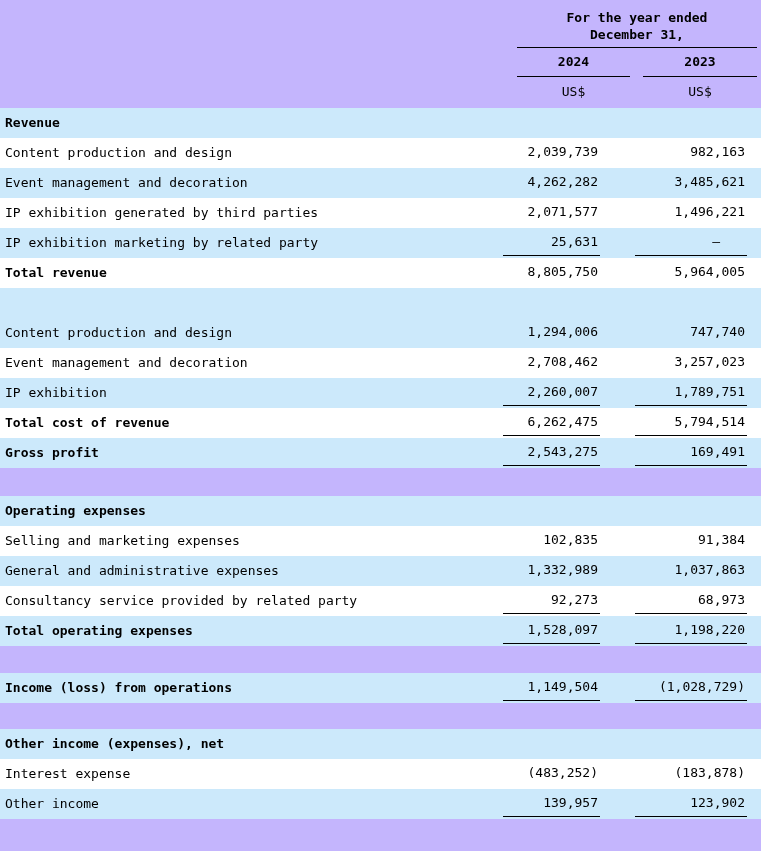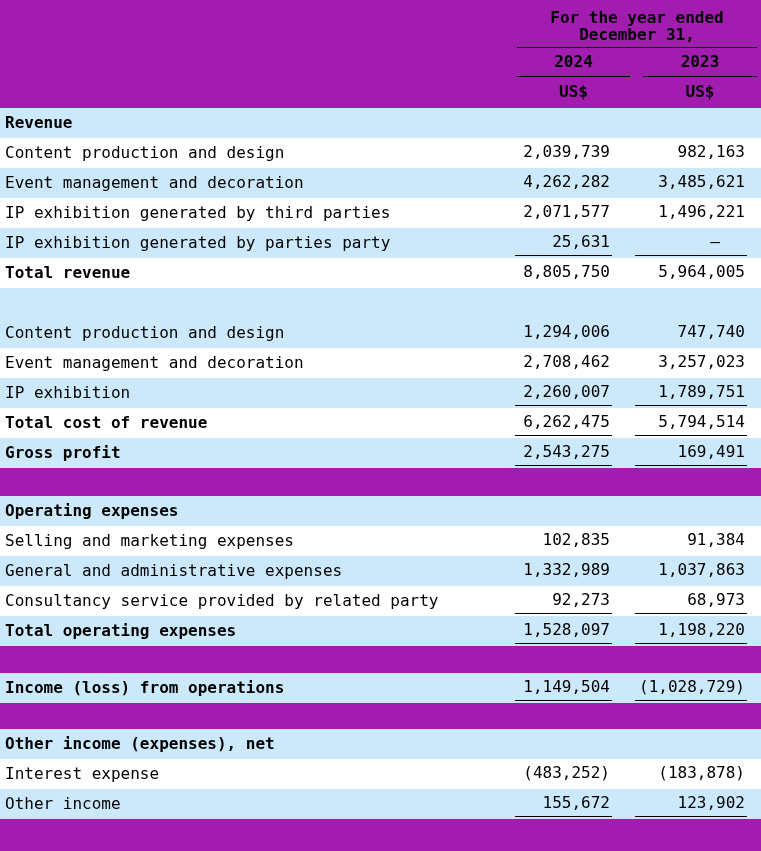--- a/index.html
+++ b/index.html
@@ -1,49 +1,49 @@
 <!DOCTYPE html>
 <html style="--stripe: #cce9fb; --ink: #000000; --rule: #000000;"><head>
 <meta charset="utf-8">
 <style>
   :root { --stripe:#cce9fb; --ink:#000000; --rule:#000000; }
   * { margin:0; padding:0; box-sizing:border-box; }
   html,body { background:#ffffff; }
   .page {
-    width:761px; height:851px; overflow:hidden; background:#a21caf;
+    width:761px; height:851px; overflow:hidden; background:#c4b5fd;
     font-family:"DejaVu Sans Mono","Liberation Mono",monospace;
-    font-size:16px; color:var(--ink); position:relative;
+    font-size:13px; color:var(--ink); position:relative;
   }
   
   .hdr { padding-top:6px; }
   .period-block {
     margin-left:517px; width:240px; text-align:center; font-weight:bold;
     line-height:17px; padding-top:3px; padding-bottom:4px;
     border-bottom:1.5px solid var(--rule);
   }
   .year-row { margin-left:517px; width:240px; display:flex; }
   .year-cell {
     text-align:center; font-weight:bold; line-height:27px; height:29px;
     border-bottom:1.5px solid var(--rule);
   }
   .year-a { width:113px; }
   .year-gap { width:13px; }
   .year-b { width:114px; }
   .usd-row { margin-left:517px; width:240px; display:flex; }
-  .usd-cell { text-align:center; font-weight:bold; line-height:30px; height:31px; }
+  .usd-cell { text-align:center; font-weight:normal; line-height:30px; height:31px; }
   
   .tbl { margin-top:0; }
   .row { display:flex; height:30px; line-height:30px; background:#fff; }
   .row.blue { background:var(--stripe); }
   .lbl { flex:1 1 auto; padding-left:5px; white-space:nowrap; overflow:hidden; }
   .bold .lbl { font-weight:bold; }
   .cell { height:28px; line-height:28px; text-align:right; white-space:nowrap; }
   .cell.a { width:97px;  padding-right:2px; }
   .colgap { width:23px; }
-  .cell.b { width:112px; padding-right:2px; }
+  .cell.b { width:112px; padding-right:2px;margin-left:12px; }
   .rmargin { width:14px; }
   .rule .cell.a, .rule .cell.b { border-bottom:1.5px solid var(--rule); }
   .cell.dash { padding-right:27px; }
   .spacer { width:100%; }
   .spacer.blue { background:var(--stripe); }
   .sp30 { height:30px; } .sp28 { height:28px; } .sp27 { height:27px; } .sp26 { height:26px; }
 </style>
 </head>
 <body>
 
@@ -94,21 +94,21 @@
 
     <div class="row">
       <div class="lbl">IP exhibition generated by third parties</div>
       <div class="cell a num">2,071,577</div>
         <div class="colgap"></div>
       <div class="cell b num">1,496,221</div>
         <div class="rmargin"></div>
     </div>
 
     <div class="row blue rule">
-      <div class="lbl">IP exhibition generated by parties party</div>
+      <div class="lbl">IP exhibition marketing by related party</div>
       <div class="cell a num">25,631</div>
         <div class="colgap"></div>
       <div class="cell b num dash">—</div>
         <div class="rmargin"></div>
     </div>
 
     <div class="row bold">
       <div class="lbl">Total revenue</div>
       <div class="cell a num">8,805,750</div>
         <div class="colgap"></div>
@@ -224,20 +224,20 @@
     <div class="row">
       <div class="lbl">Interest expense</div>
       <div class="cell a num">(483,252)</div>
         <div class="colgap"></div>
       <div class="cell b num">(183,878)</div>
         <div class="rmargin"></div>
     </div>
 
     <div class="row blue rule">
       <div class="lbl">Other income</div>
-      <div class="cell a num">155,672</div>
+      <div class="cell a num">139,957</div>
         <div class="colgap"></div>
       <div class="cell b num">123,902</div>
         <div class="rmargin"></div>
     </div>
 
   </div>
 </div>
 
 </body></html>

